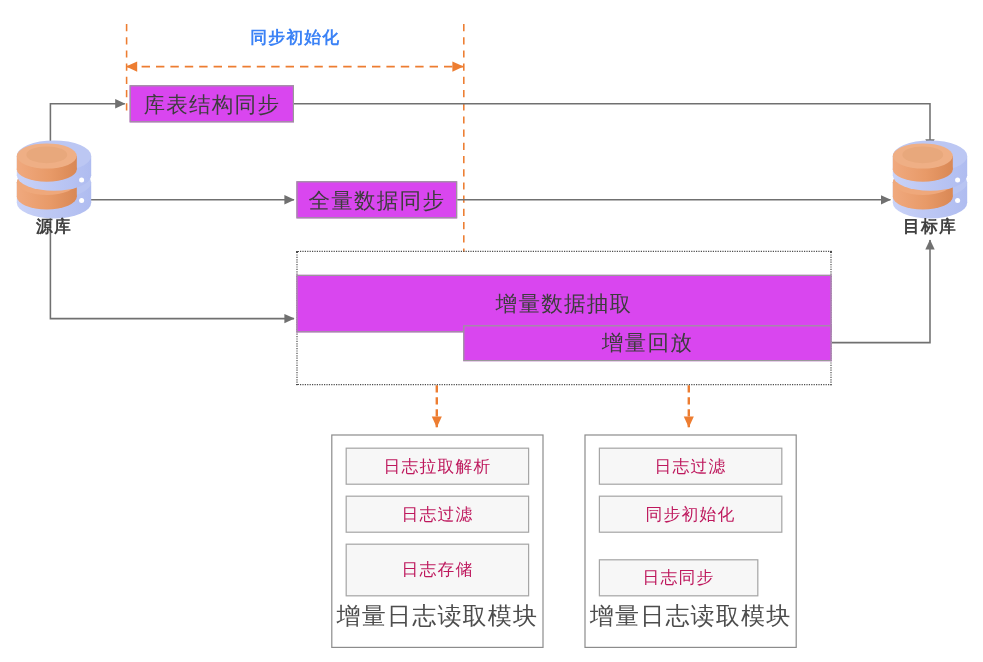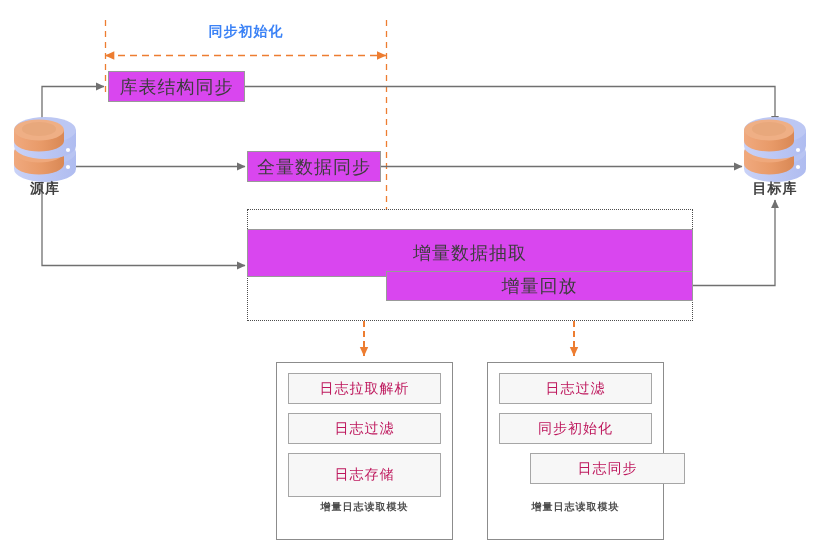--- a/index.html
+++ b/index.html
@@ -50,22 +50,22 @@
     justify-content: center;
     color: #be185d;
     font-size: 14px;
     letter-spacing: 1px;
   }
   .module-caption {
     position: absolute;
     width: 100%;
     text-align: center;
     color: #4d4d4d;
-    font-size: 10px;
-    font-weight: bold;
+    font-size: 20px;
+    font-weight: normal;
     letter-spacing: 1px;
   }
   .db-label {
     position: absolute;
     text-align: center;
     color: #404040;
     font-size: 14px;
     font-weight: bold;
     letter-spacing: 1px;
     width: 80px;
@@ -198,17 +198,17 @@
   <div class="module-frame" style="left:276px; top:362px; width:177px; height:178px;">
     <div class="module-item" style="left:11px; top:10px; width:153px; height:31px;">日志拉取解析</div>
     <div class="module-item" style="left:11px; top:50px; width:153px; height:31px;">日志过滤</div>
     <div class="module-item" style="left:11px; top:90px; width:153px; height:44px;">日志存储</div>
     <div class="module-caption" style="left:0; top:137px;">增量日志读取模块</div>
   </div>
 
   <div class="module-frame" style="left:487px; top:362px; width:177px; height:178px;">
     <div class="module-item" style="left:11px; top:10px; width:153px; height:31px;">日志过滤</div>
     <div class="module-item" style="left:11px; top:50px; width:153px; height:31px;">同步初始化</div>
-    <div class="module-item" style="left:11px; top:90px; width:155px; height:31px;margin-left:31px;">日志同步</div>
+    <div class="module-item" style="left:11px; top:103px; width:133px; height:31px;">日志同步</div>
     <div class="module-caption" style="left:0; top:137px;">增量日志读取模块</div>
   </div>
 
 </div>
 
 </body></html>

